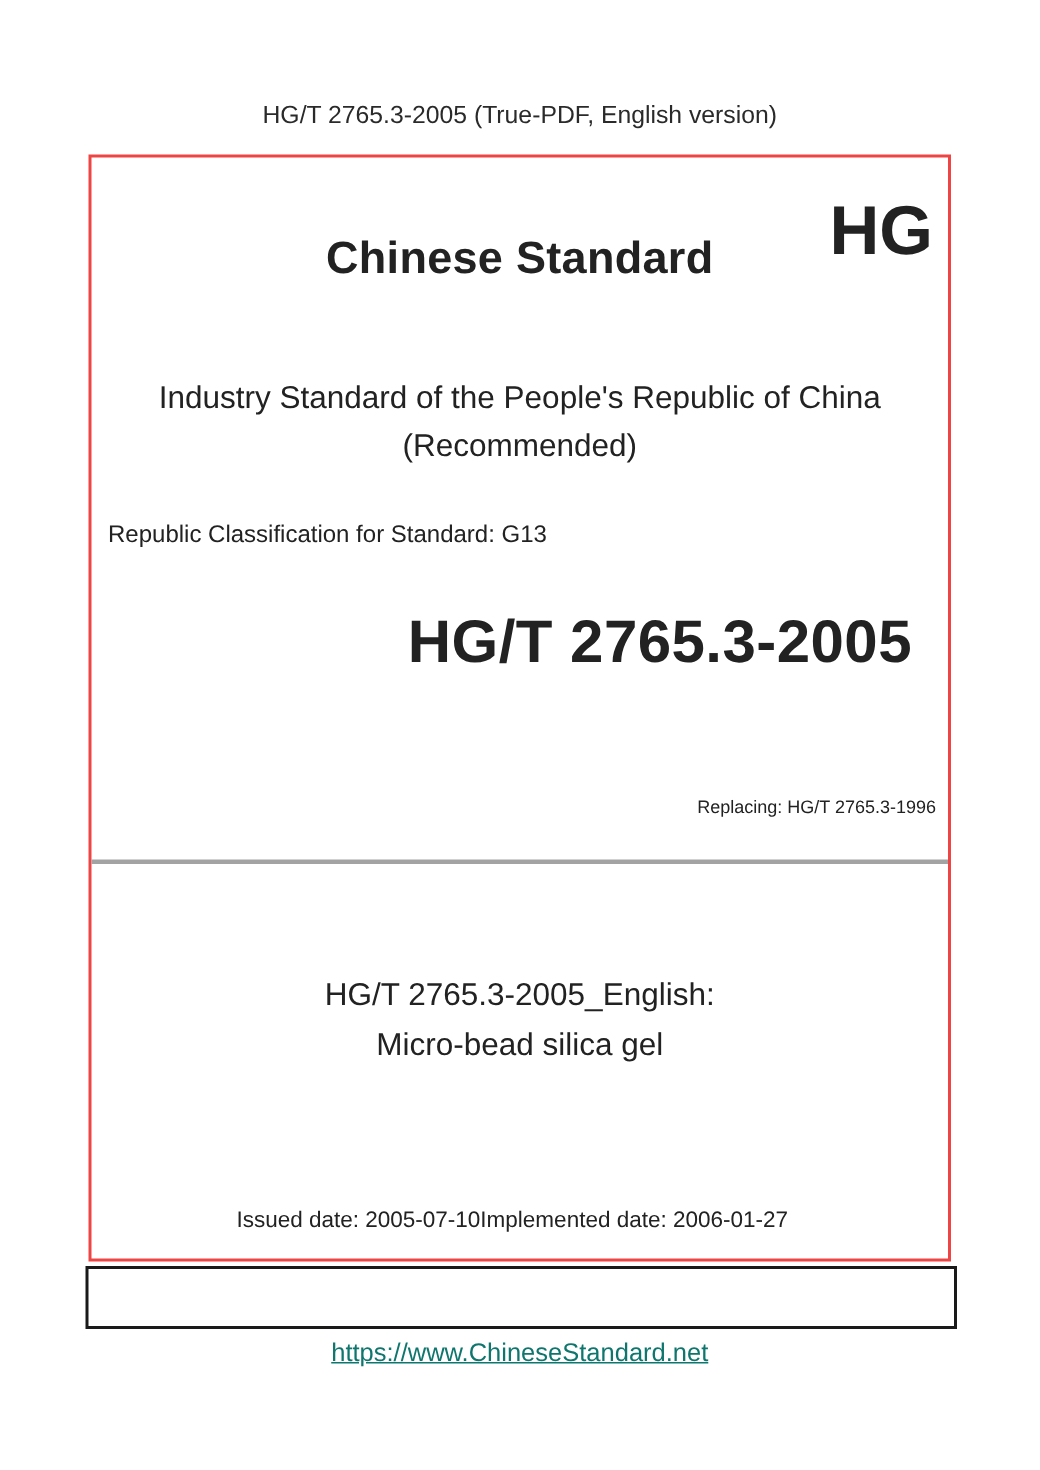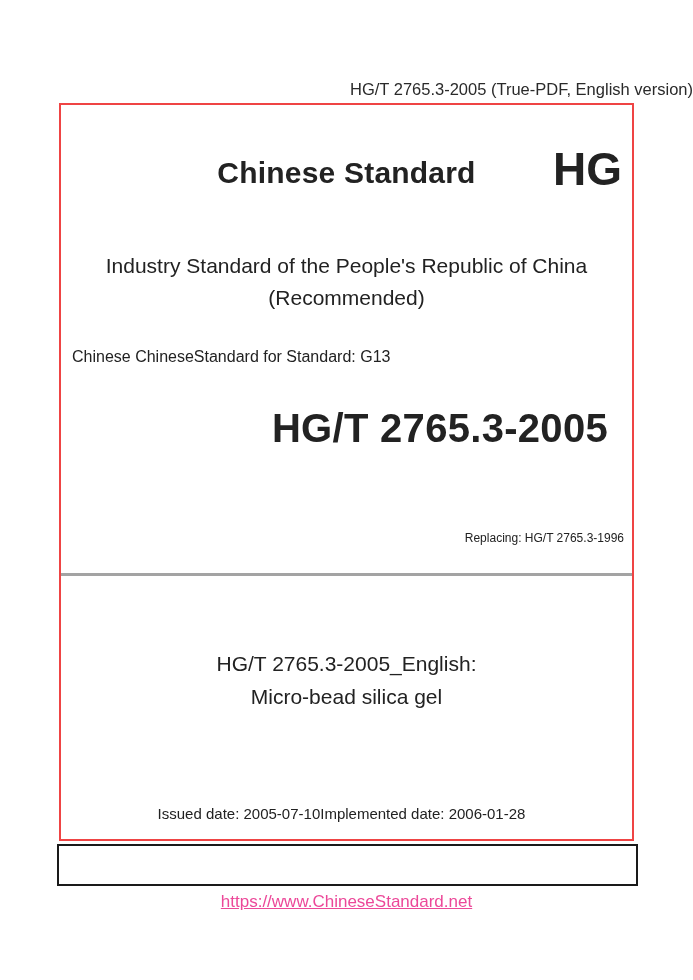--- a/index.html
+++ b/index.html
@@ -12,23 +12,23 @@
     position: relative;
     width: 693px;
     height: 980px;
     background: #ffffff;
     overflow: hidden;
   }
 
   
   .doc-header {
     position: absolute;
-    top: 80px; left: 0;
+    top: 68px; left: 0;
     width: 100%;
-    text-align: right;
+    text-align: center;
     font-size: 16.5px;
     color: #2a2a2a;
   }
 
   
   .cover-box {
     position: absolute;
     left: 59px; top: 103px;
     width: 575px; height: 738px;
     border: 2px solid #ef4444;
@@ -39,21 +39,21 @@
   .brand-title {
     top: 49px; left: 0;
     width: 100%;
     text-align: center;
     font-size: 30px;
     font-weight: bold;
     line-height: 1;
     letter-spacing: 0.2px;
   }
   .brand-hg {
-    top: 36px; right: 10px;
+    top: 20px; right: 10px;
     font-size: 46px;
     font-weight: bold;
     line-height: 1;
   }
   .line-industry {
     top: 148px; left: 0; width: 100%;
     text-align: center;
     font-size: 21px;
     line-height: 1;
   }
@@ -120,21 +120,21 @@
 
   
   .doc-footer {
     position: absolute;
     top: 892px; left: 0;
     width: 100%;
     text-align: center;
   }
   .doc-footer a {
     font-size: 17px;
-    color: #ec4899;
+    color: #0f766e;
     text-decoration: underline;
     cursor: pointer;
   }
 </style>
 </head>
 <body>
 
 <div class="page">
 
   <div class="doc-header">HG/T 2765.3-2005 (True-PDF, English version)</div>
@@ -142,35 +142,35 @@
   <div class="cover-box">
 
     <div class="abs brand-title">Chinese Standard</div>
 
     <div class="abs brand-hg">HG</div>
 
     <div class="abs line-industry">Industry Standard of the People's Republic of China</div>
 
     <div class="abs line-recommended">(Recommended)</div>
 
-    <div class="abs line-classification">Chinese ChineseStandard for Standard: G13</div>
+    <div class="abs line-classification">Republic Classification for Standard: G13</div>
 
     <div class="abs big-code">HG/T 2765.3-2005</div>
 
     <div class="abs replacing">Replacing: HG/T 2765.3-1996</div>
 
     <div class="section-divider"></div>
 
     <div class="abs subject-line1">HG/T 2765.3-2005_English:</div>
 
     <div class="abs subject-line2">Micro-bead silica gel</div>
 
     <div class="dates-row">
       <span>Issued date: 2005-07-10</span>
-      <span>Implemented date: 2006-01-28</span>
+      <span>Implemented date: 2006-01-27</span>
     </div>
 
   </div>
 
   <div class="barcode-box"></div>
 
   <div class="doc-footer">
     <a href="#">https://www.ChineseStandard.net</a>
   </div>
 

